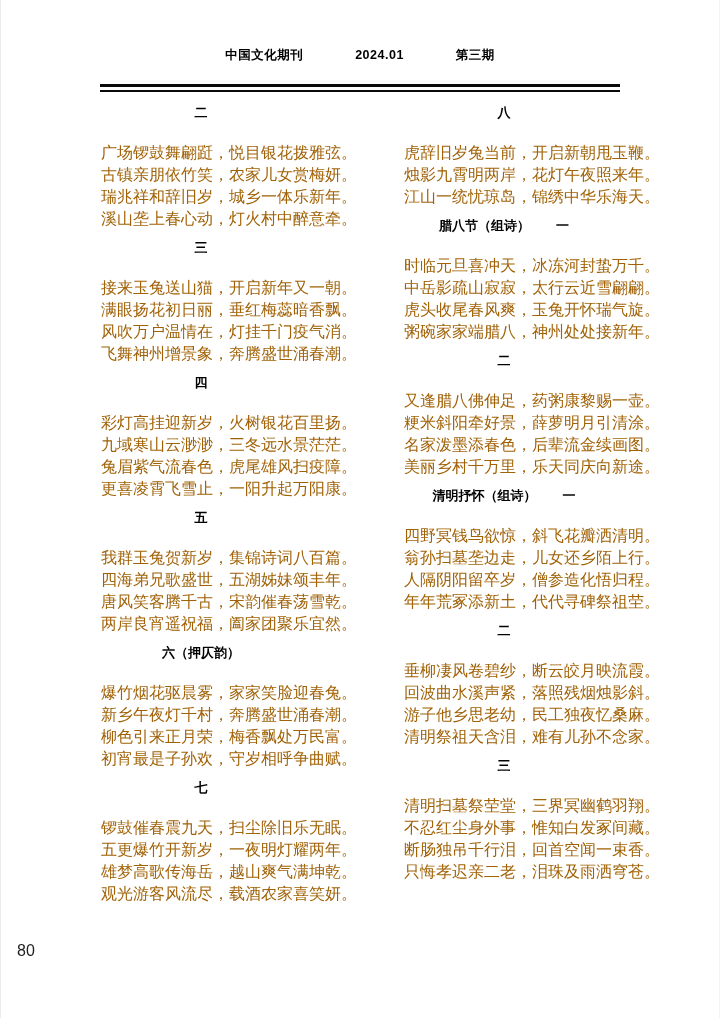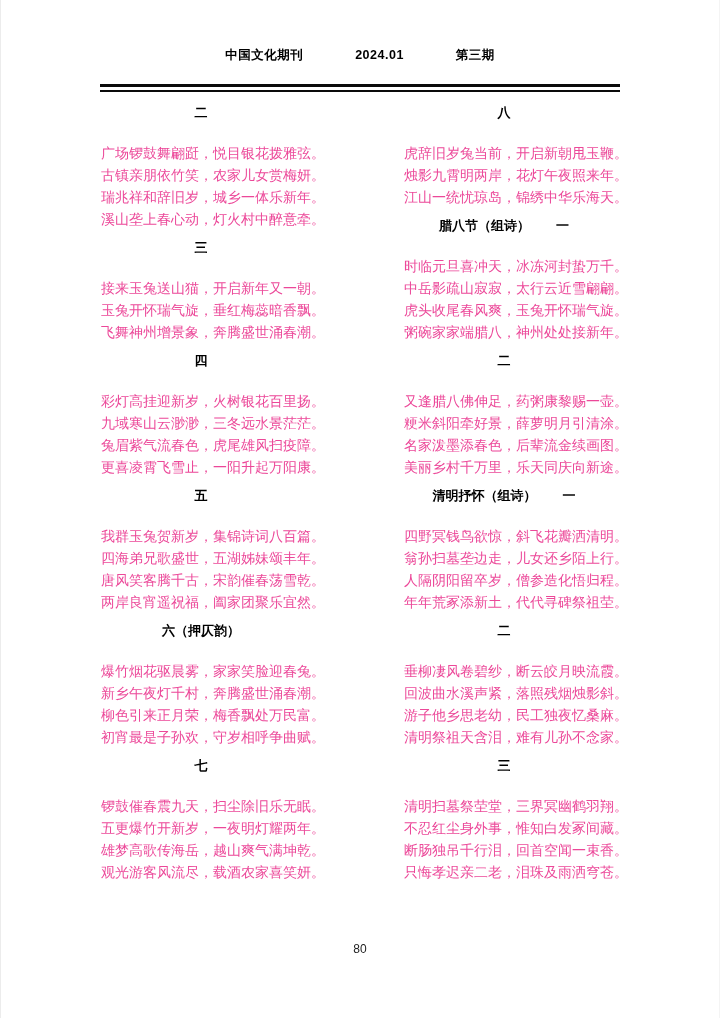--- a/index.html
+++ b/index.html
@@ -46,33 +46,33 @@
     text-align: center;
     font-family: "Liberation Sans", sans-serif;
     font-weight: bold;
     font-size: 13px;
     line-height: 16px;
     color: #000000;
     white-space: nowrap;
   }
   .poem-line {
     margin: 0;
-    font-size: 14px;
+    font-size: 16px;
     line-height: 22px;
     white-space: nowrap;
-    color: #ec4899;
+    color: #a16207;
   }
   .page-footer {
     position: absolute;
-    left: 0;
+    left: 16px;
     right: 0;
     top: 942px;
-    text-align: center;
+    text-align: left;
     font-family: "Liberation Sans", sans-serif;
-    font-size: 12px;
+    font-size: 16px;
     color: #222222;
   }
 </style>
 </head>
 <body>
 
 <div class="page">
 
   <header class="page-header">
     <span>中国文化期刊</span>
@@ -87,21 +87,22 @@
         <article class="poem">
           <h2 class="poem-title">二</h2>
           <p class="poem-line">广场锣鼓舞翩跹，悦目银花拨雅弦。</p>
           <p class="poem-line">古镇亲朋依竹笑，农家儿女赏梅妍。</p>
           <p class="poem-line">瑞兆祥和辞旧岁，城乡一体乐新年。</p>
           <p class="poem-line">溪山垄上春心动，灯火村中醉意牵。</p>
         </article>
         <article class="poem">
           <h2 class="poem-title">三</h2>
           <p class="poem-line">接来玉兔送山猫，开启新年又一朝。</p>
-          <p class="poem-line">玉兔开怀瑞气旋，垂红梅蕊暗香飘。</p>
+          <p class="poem-line">满眼扬花初日丽，垂红梅蕊暗香飘。</p>
+          <p class="poem-line">风吹万户温情在，灯挂千门疫气消。</p>
           <p class="poem-line">飞舞神州增景象，奔腾盛世涌春潮。</p>
         </article>
         <article class="poem">
           <h2 class="poem-title">四</h2>
           <p class="poem-line">彩灯高挂迎新岁，火树银花百里扬。</p>
           <p class="poem-line">九域寒山云渺渺，三冬远水景茫茫。</p>
           <p class="poem-line">兔眉紫气流春色，虎尾雄风扫疫障。</p>
           <p class="poem-line">更喜凌霄飞雪止，一阳升起万阳康。</p>
         </article>
         <article class="poem">

